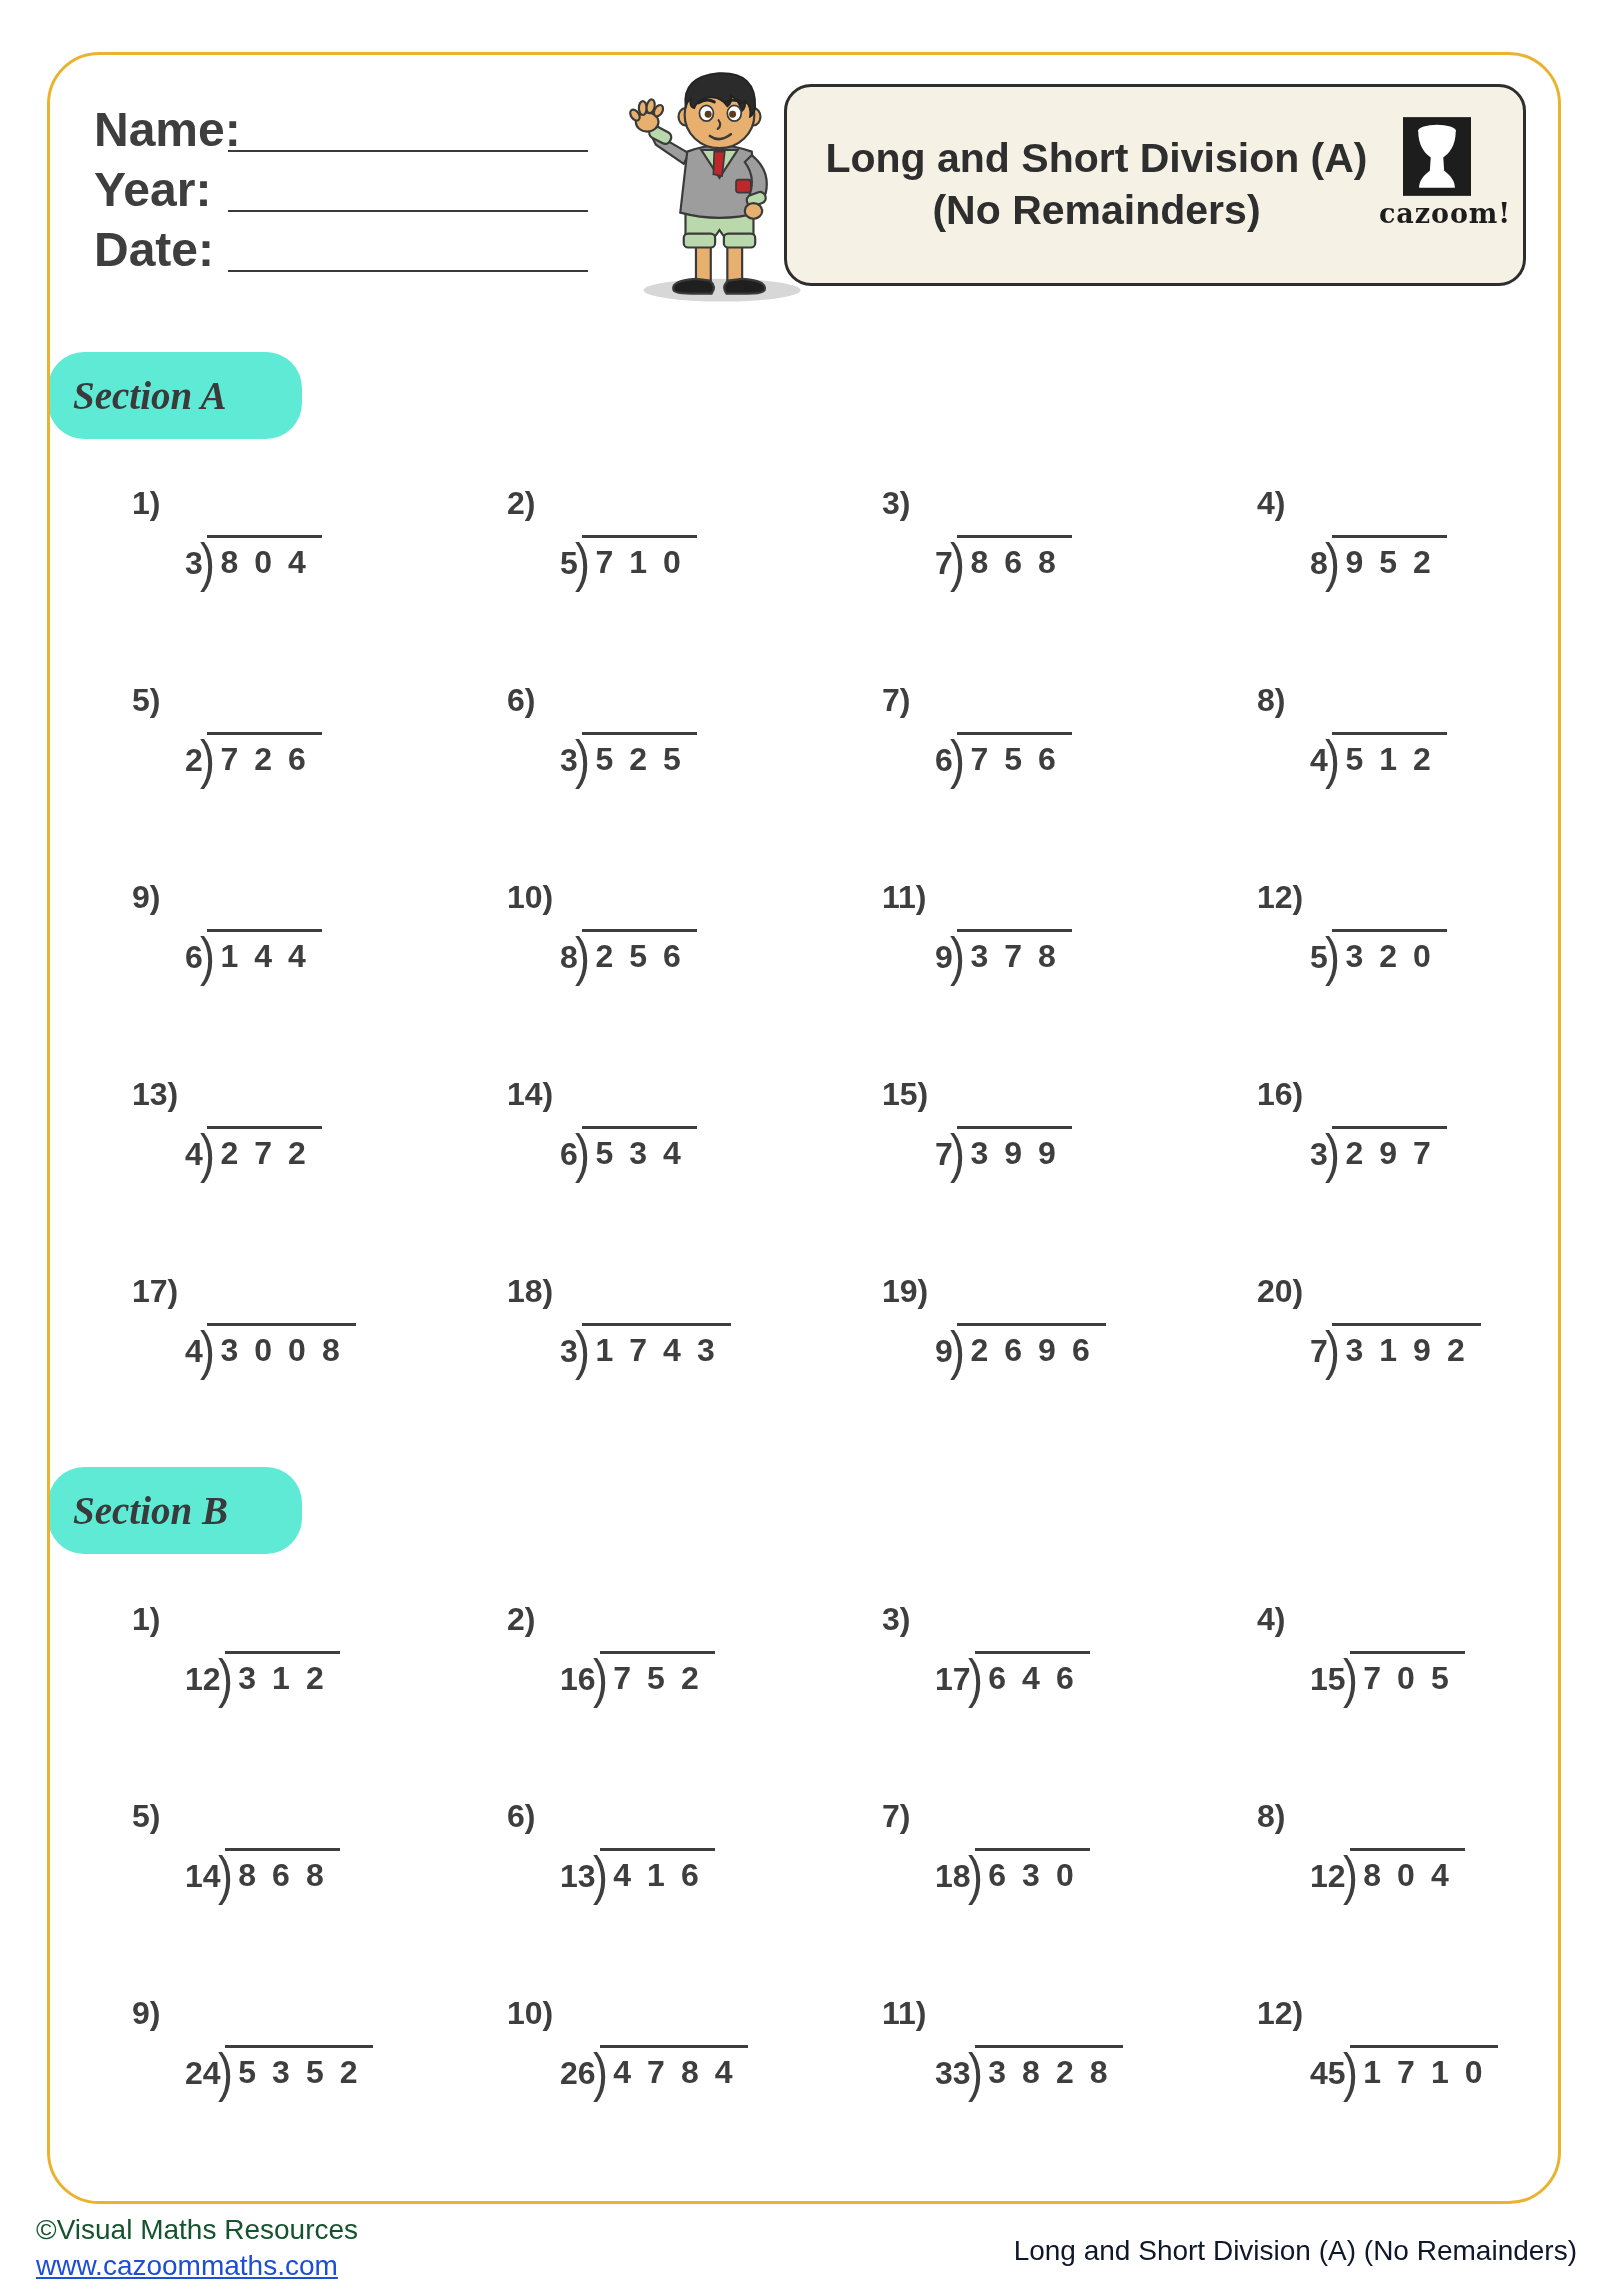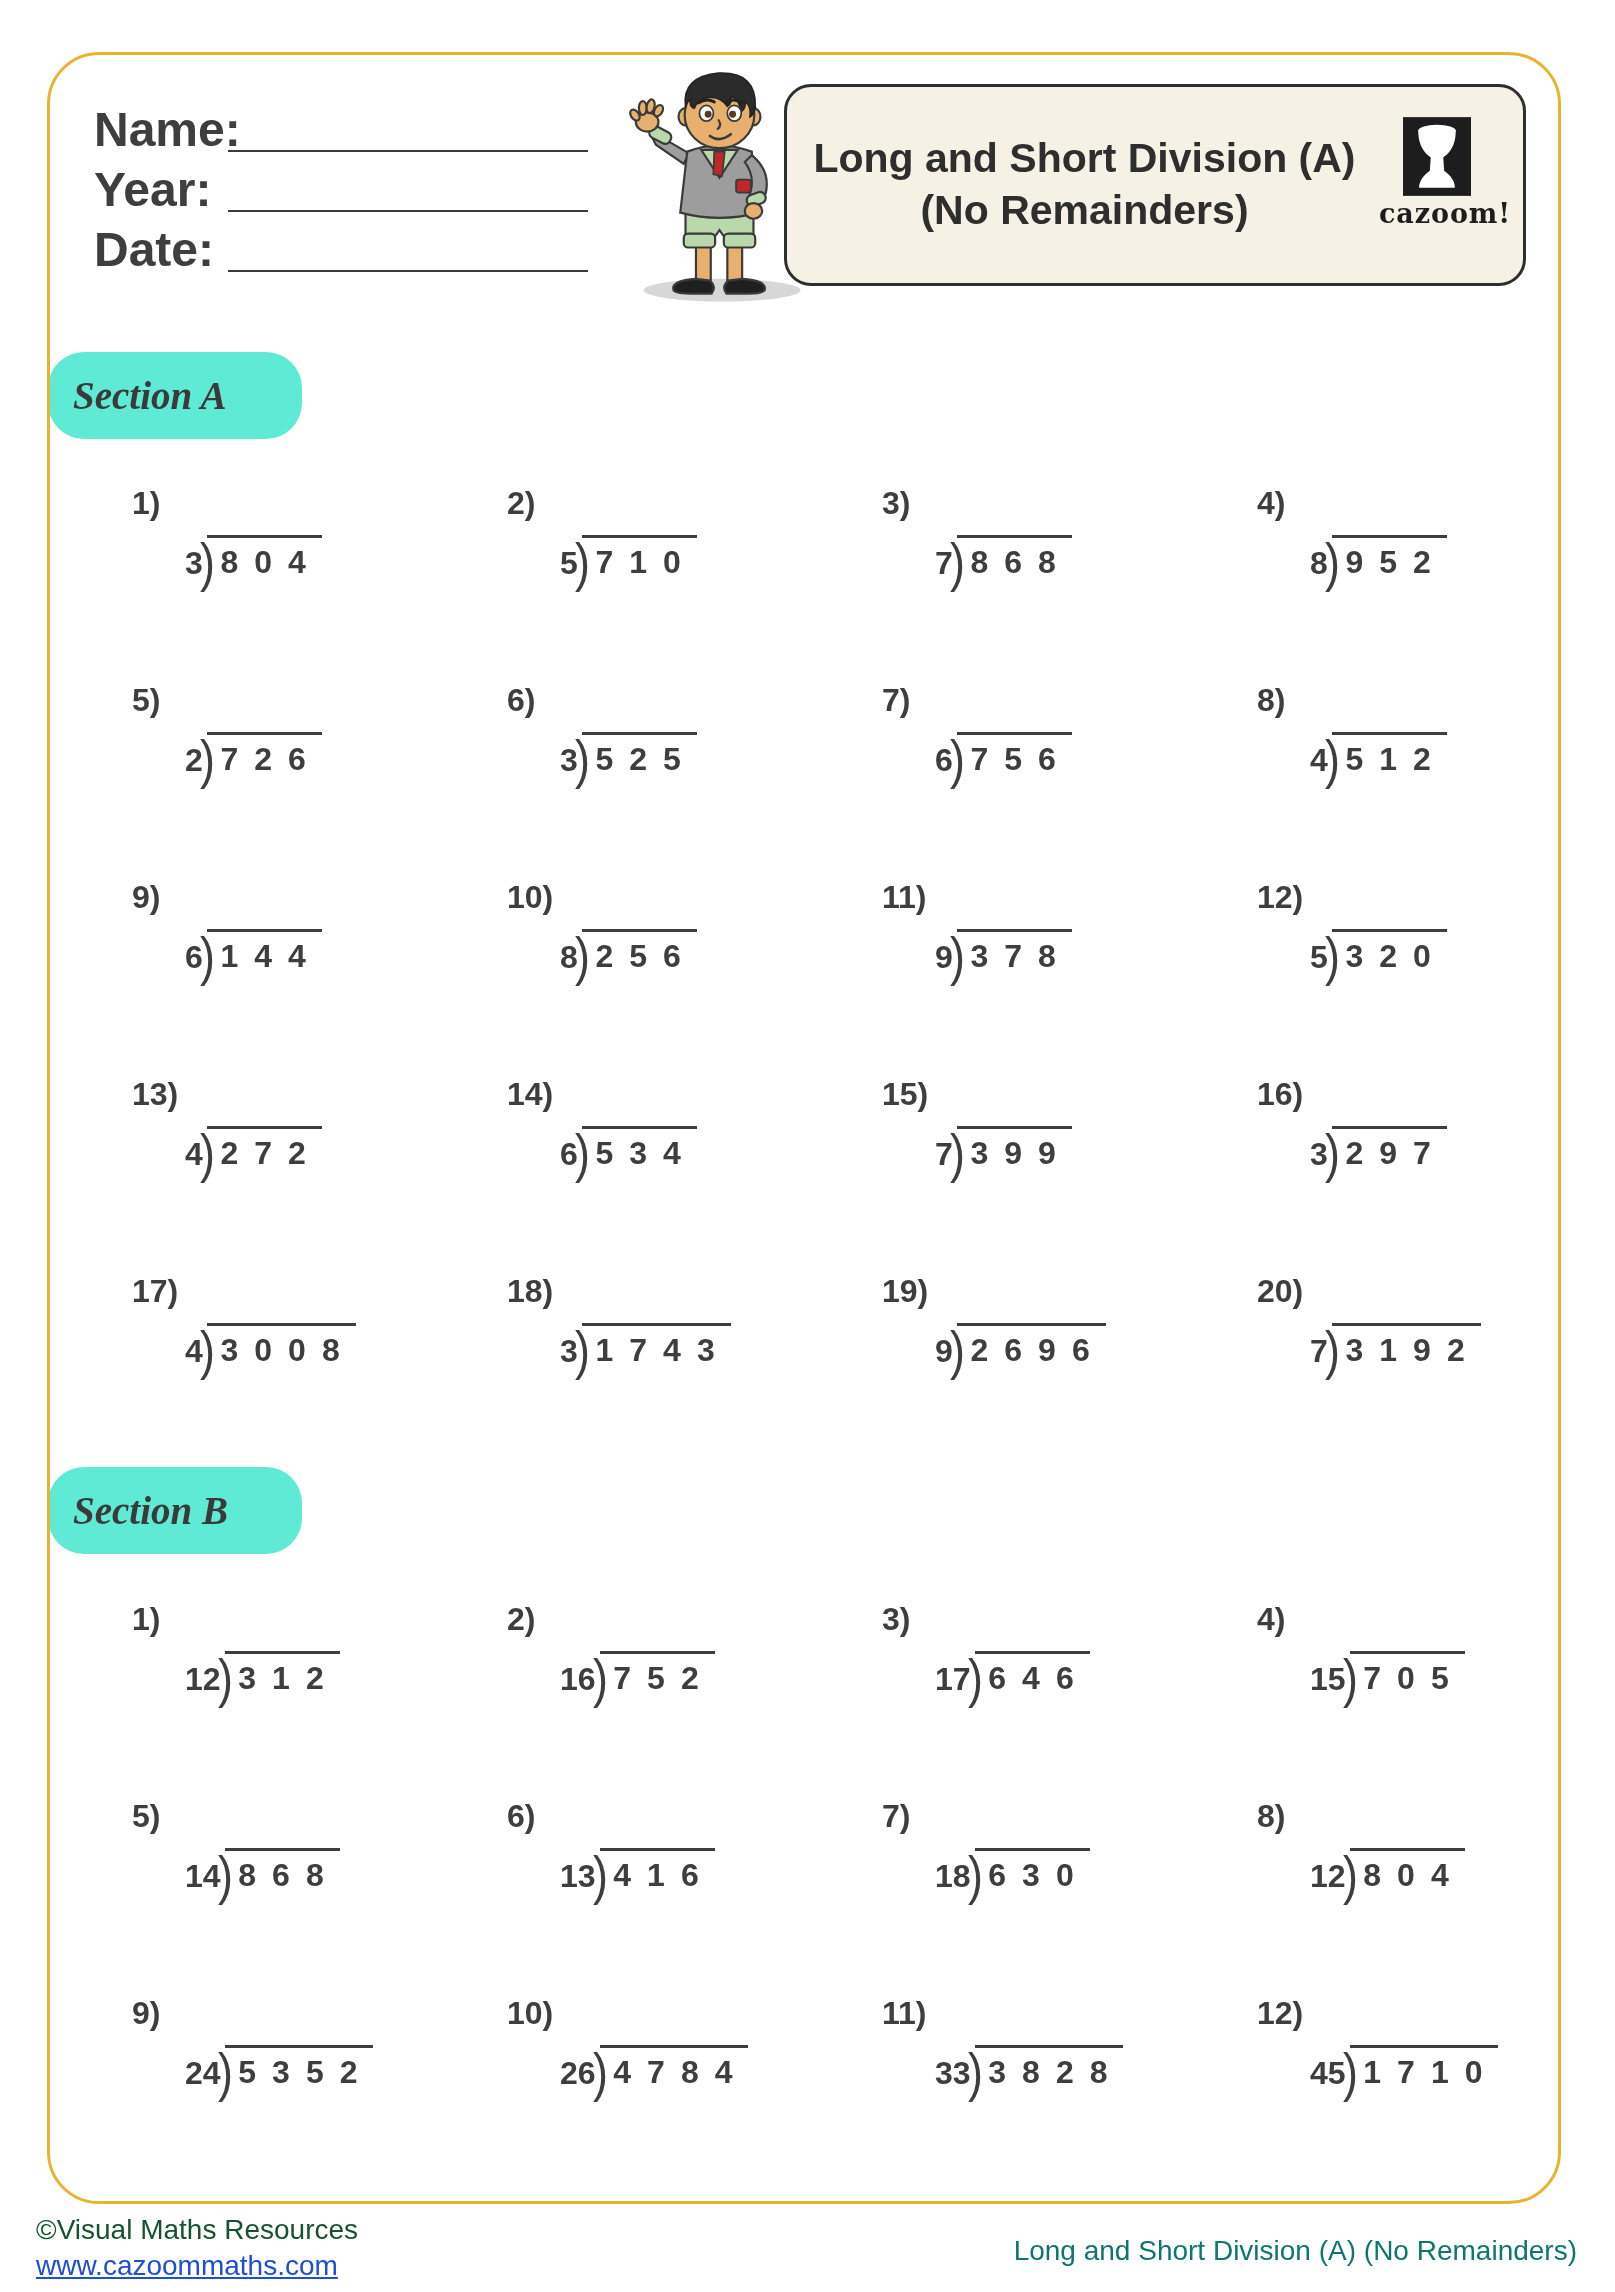--- a/index.html
+++ b/index.html
@@ -32,21 +32,21 @@
 
   .title-box {
     position:absolute; left:784px; top:84px; width:742px; height:202px;
     box-sizing:border-box;
     background:#f5f1e4;
     border:3.6px solid #2e2e2e;
     border-radius:27px;
     z-index:2;
   }
   .title-text {
-    position:absolute; left:11px; top:45px; width:573px;
+    position:absolute; left:23px; top:45px; width:573px;
     text-align:center; font-size:41px; font-weight:bold; line-height:52px; color:#2e2e2e;
   }
   .logo { position:absolute; right:29px; top:30px; width:115px; text-align:center; }
   .logo-text {
     font-family:"DejaVu Serif", serif;
     font-weight:bold; font-size:27px; color:#1d1d1d; letter-spacing:0.9px; line-height:29px;
   }
 
   
   .section-banner {
@@ -92,21 +92,21 @@
   .dividend {
     line-height:1;
     border-top:3.6px solid #3e3e3e;
     padding:8px 0 0 13.4px;
     letter-spacing:16px;
   }
 
   
   .footer-copy  { position:absolute; left:36px;  top:2214px; font-size:28px; color:#14532d; z-index:2; }
   .footer-link  { position:absolute; left:36px;  top:2250px; font-size:28px; color:#1d4ed8; text-decoration:underline; z-index:2; cursor:pointer; }
-  .footer-title { position:absolute; right:39px; top:2235px; font-size:28px; color:#0f766e; z-index:2; }
+  .footer-title { position:absolute; right:39px; top:2235px; font-size:28px; color:#0f172a; z-index:2; }
 </style>
 </head>
 <body>
 
 <div class="page-border"></div>
 
 <div class="id-fields">
   <div class="id-row">
     <div class="id-label">Name:</div>
     <div class="id-line"></div>

